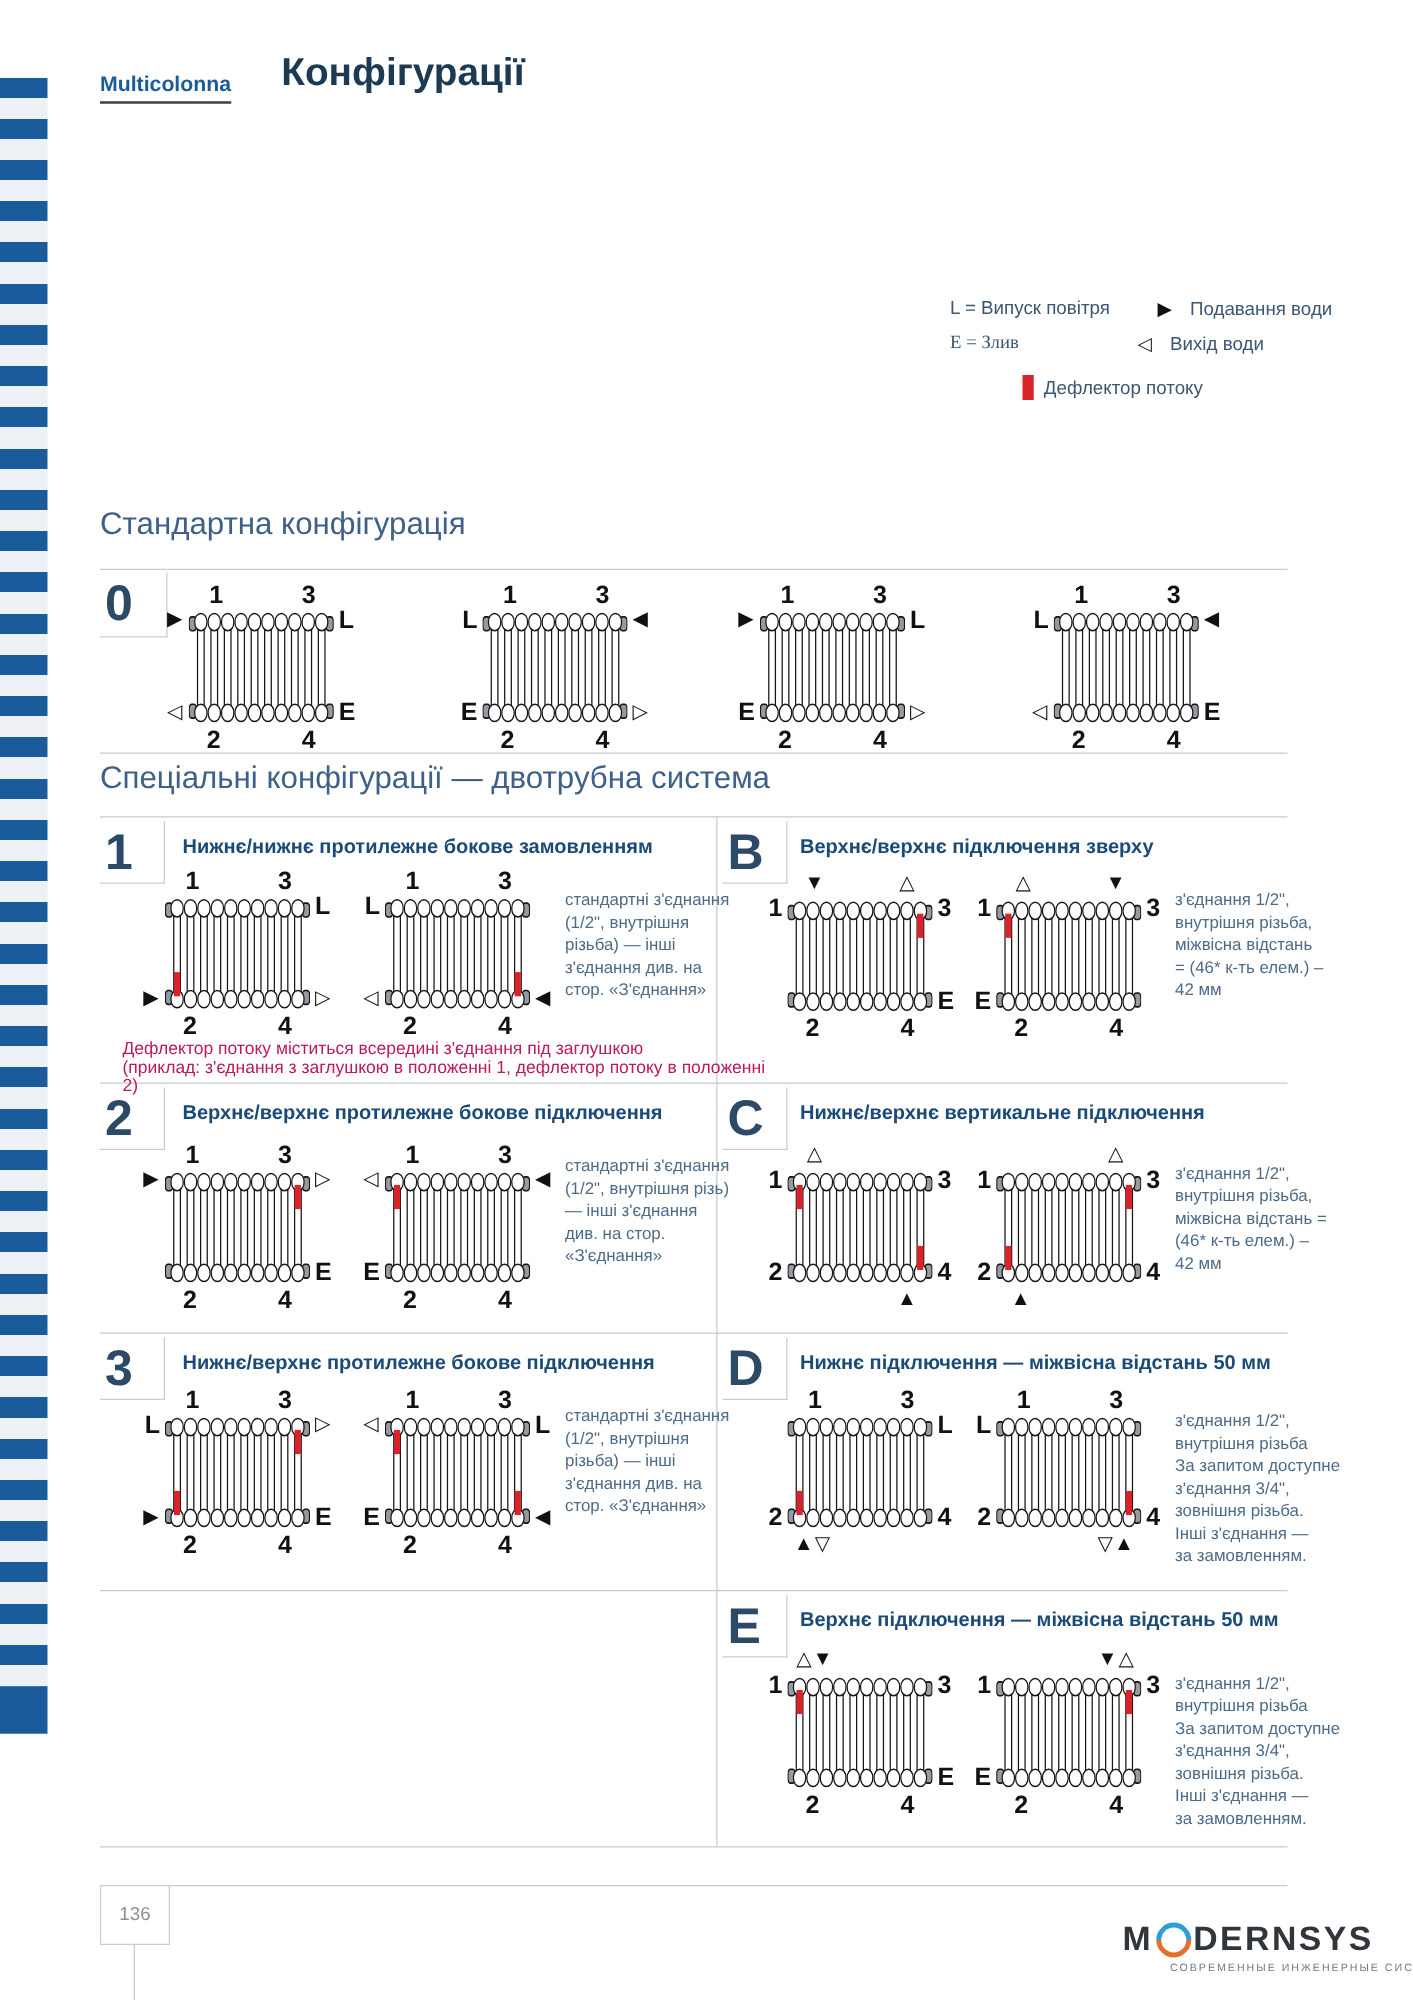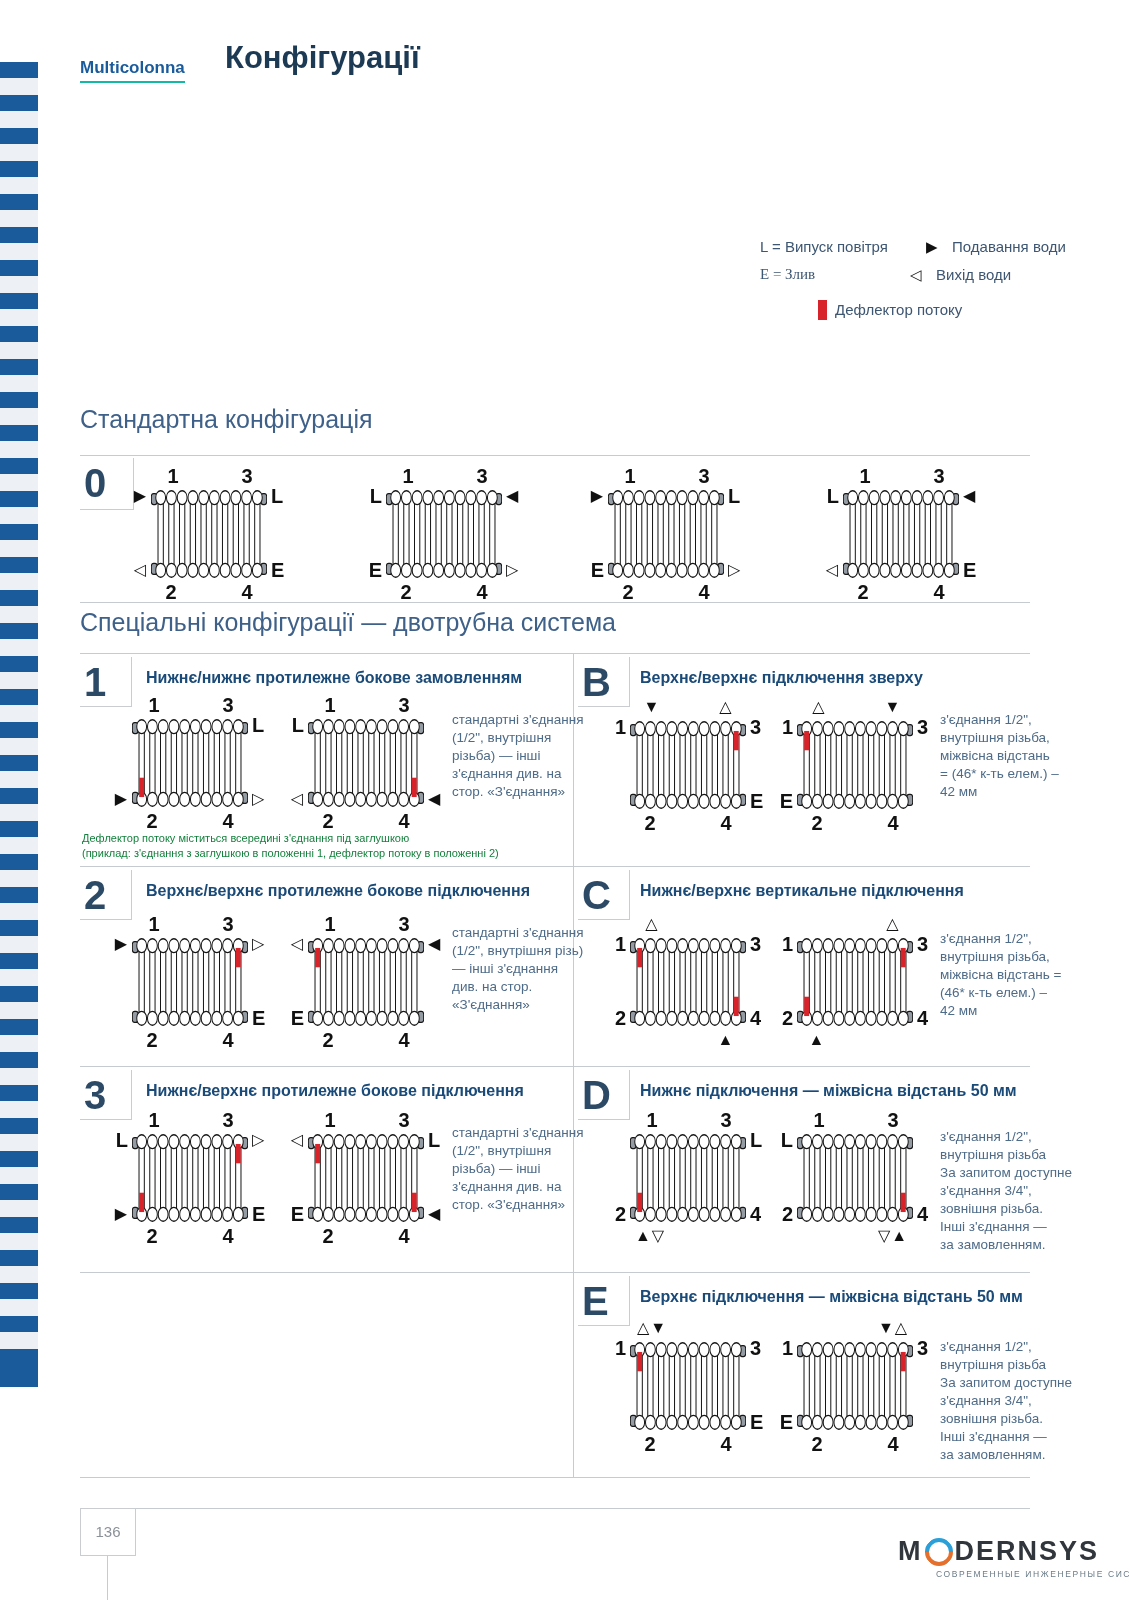--- a/index.html
+++ b/index.html
@@ -4,21 +4,21 @@
 <style>
   html,body{margin:0;padding:0;background:#ffffff;}
   .page{position:relative;width:1130px;height:1600px;background:#ffffff;overflow:hidden;
         font-family:"Liberation Sans",sans-serif;color:#1e3a55;}
   
   .stripes{position:absolute;left:0;top:62px;width:38px;height:1287px;
            background:repeating-linear-gradient(180deg,#1a5b9c 0 16px,#edf1f5 16px 33px);}
   .stripes-end{position:absolute;left:0;top:1349px;width:38px;height:38px;background:#1a5b9c;}
   
   .brand{position:absolute;left:80px;top:58px;font-size:17px;font-weight:bold;color:#1a5b9c;
-         border-bottom:2px solid #14b8a6;padding-bottom:3px;}
+         border-bottom:2px solid #404040;padding-bottom:3px;}
   .h1{position:absolute;left:225px;top:40px;font-size:31px;font-weight:bold;color:#1d3a54;}
   
   .article{position:absolute;left:80px;top:226px;font-size:23px;color:#4d5866;white-space:nowrap;}
   .article .big-c{font-size:46px;font-weight:bold;color:#d8232a;line-height:23px;}
   
   .legend{position:absolute;left:760px;top:238px;width:340px;font-size:15px;color:#3d5672;}
   .lg-row{position:absolute;white-space:nowrap;}
   .lg-ico{display:inline-block;width:26px;color:#111;}
   .lg-defbar{display:inline-block;width:9px;height:20px;background:#d8232a;vertical-align:-5px;margin-right:8px;}
   
@@ -35,22 +35,22 @@
   .cfg{position:absolute;width:550px;height:213px;}
   .cfg .rad-a{left:20px;top:40px;}
   .cfg .rad-b{left:196px;top:40px;}
   .cfg .side{position:absolute;left:372px;top:58px;width:135px;font-size:13.5px;line-height:18px;
              color:#4e6b88;white-space:pre-line;}
   .cfg.right .badge{left:5px;}
   .cfg.right .cfg-title{left:67px;text-align:right;}
   .cfg.right .rad-a{left:25px;top:42px;}
   .cfg.right .rad-b{left:192px;top:42px;}
   .cfg.right .side{left:367px;width:195px;}
-  .note{position:absolute;left:2px;top:178px;width:520px;font-size:11px;line-height:15px;
-        color:#15803d;white-space:pre-line;}
+  .note{position:absolute;left:18px;top:178px;width:520px;font-size:14px;line-height:15px;
+        color:#be185d;white-space:pre-line;}
   
   .rad{position:absolute;width:190px;height:142px;}
   .radsvg{position:absolute;left:32px;top:24px;width:116px;height:92px;}
   .slot{position:absolute;color:#111;}
   .letter{font-weight:bold;font-size:20px;line-height:24px;}
   .arrow{font-size:16px;line-height:24px;letter-spacing:1px;}
   .above-l{left:34px;top:0;width:40px;text-align:center;height:24px;}
   .above-r{left:108px;top:0;width:40px;text-align:center;height:24px;}
   .below-l{left:30px;top:116px;width:44px;text-align:center;height:24px;}
   .below-r{left:106px;top:116px;width:44px;text-align:center;height:24px;}

